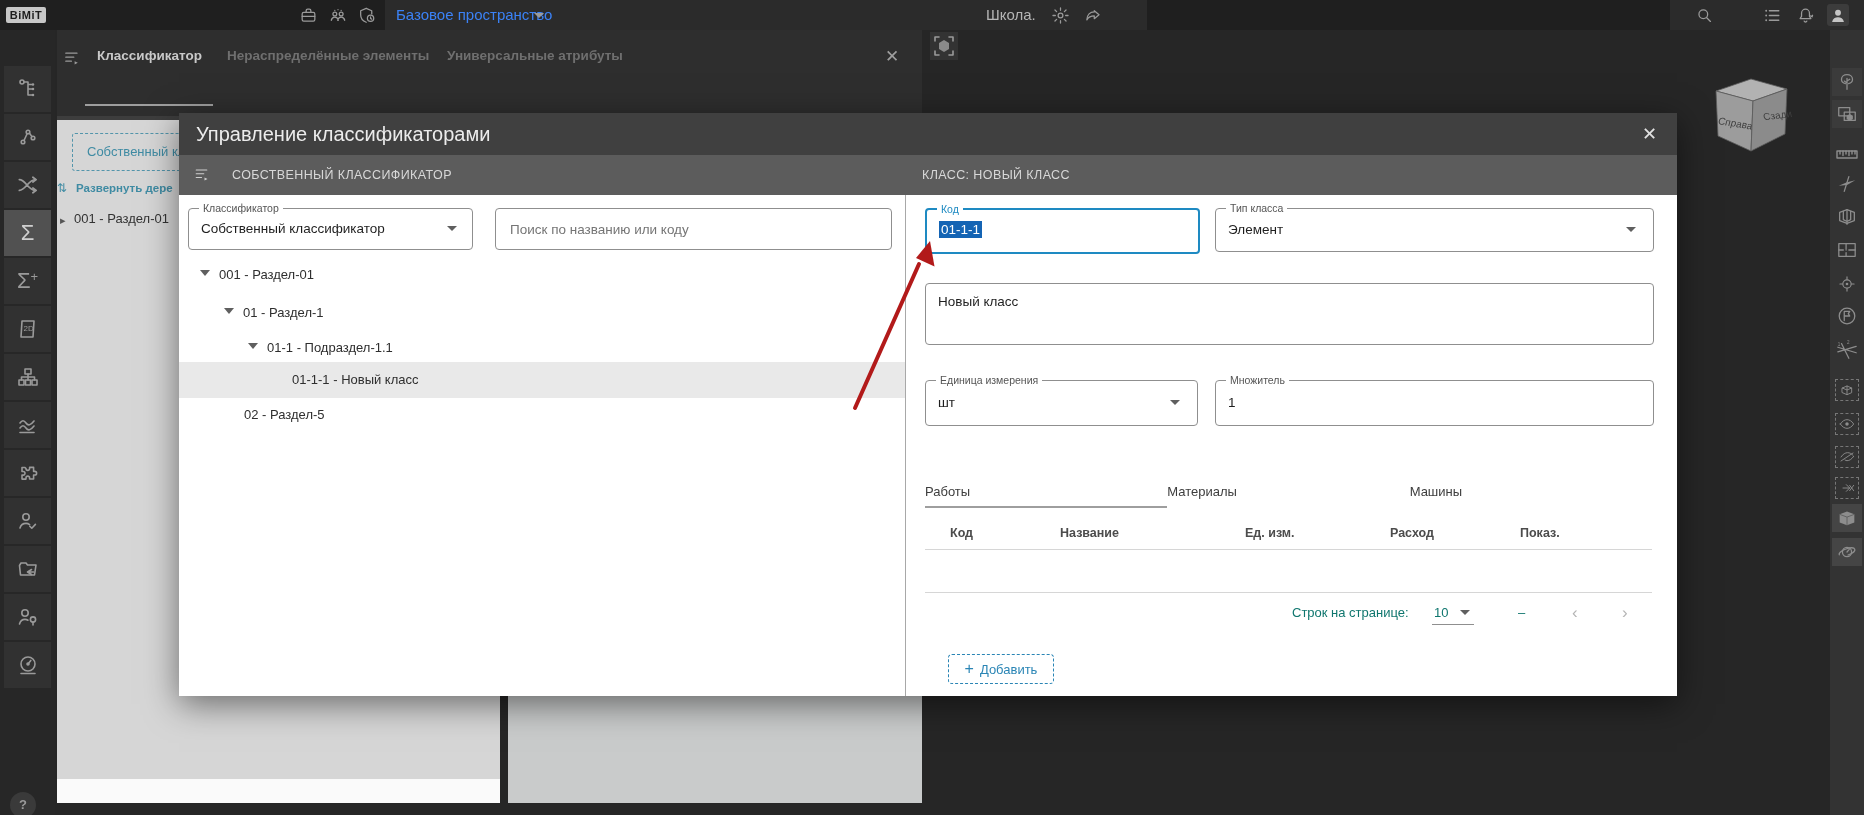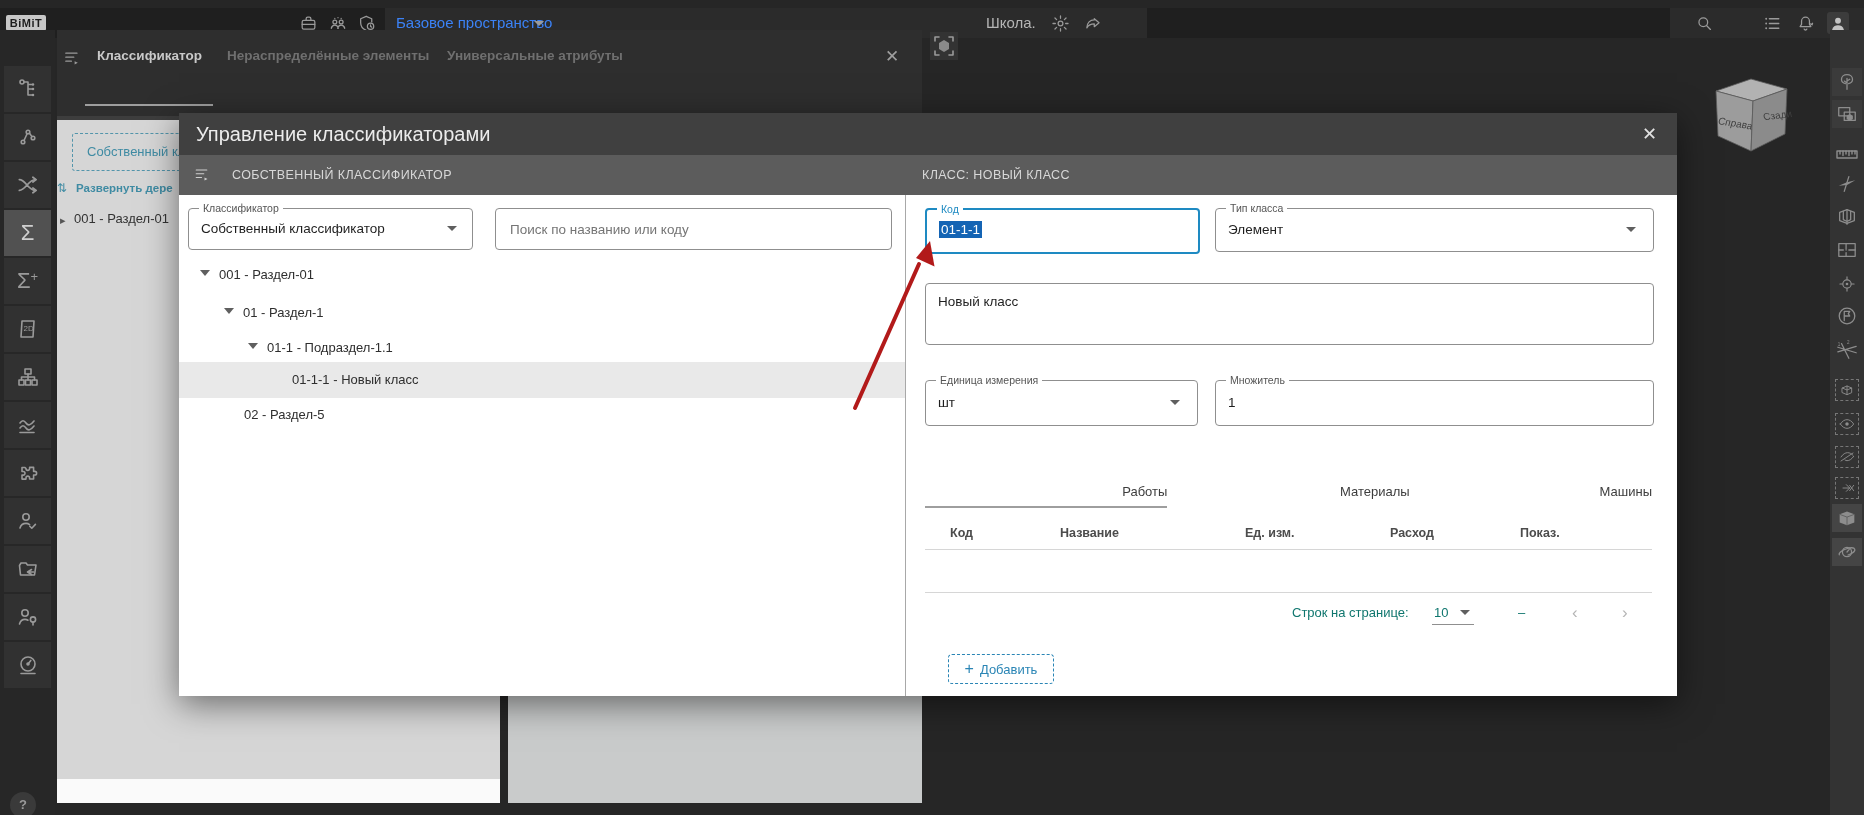--- a/index.html
+++ b/index.html
@@ -4,21 +4,21 @@
 <style>
   html,body{margin:0;padding:0;background:#161616}
   .stage{position:relative;width:1864px;height:815px;overflow:hidden;background:#262626;
          font-family:"Liberation Sans",sans-serif;-webkit-font-smoothing:antialiased}
   .abs{position:absolute}
   svg{display:block}
   .ic{stroke:#9a9a9a;fill:none;stroke-width:1.6;stroke-linecap:round;stroke-linejoin:round}
   .ic2{stroke:#8d8d8d;fill:none;stroke-width:1.4;stroke-linecap:round;stroke-linejoin:round}
 
   
-  .topbar{left:0;top:8px;width:1864px;height:30px;background:#1f1f1f}
+  .topbar{left:0;top:0;width:1864px;height:30px;background:#1f1f1f}
   .tb-band{top:0;height:30px;background:#2b2b2b}
   .logo{left:6px;top:7px;width:40px;height:16px;background:#c7c7c7;border-radius:2px;
         color:#1d1d1d;font-size:11px;font-weight:bold;text-align:center;line-height:16px;letter-spacing:.5px}
   .tb-txt{color:#3b82f6;font-size:15px;line-height:30px}
   .caret{width:0;height:0;border-left:5px solid transparent;border-right:5px solid transparent;border-top:5px solid #9a9a9a}
 
   
   .lsb{left:0;top:30px;width:55px;height:785px;background:#272727}
   .sbtn{position:absolute;left:4px;width:47px;height:46px;background:#313131;display:flex;align-items:center;justify-content:center;color:#9a9a9a}
   .sbtn.active{background:#515151;color:#cfcfcf}
@@ -51,21 +51,21 @@
   .field{position:absolute;border:1px solid #8f8f8f;border-radius:4px;background:#fff}
   .field .flabel{position:absolute;top:-7px;left:10px;background:#fff;padding:0 4px;font-size:10.5px;color:#555}
   .field .fval{position:absolute;left:12px;top:0;font-size:13.5px;color:#1f1f1f}
   .field.focus{border:2px solid #1e8ac2}
   .field.focus .flabel{color:#1e8ac2}
   .dcaret{position:absolute;width:0;height:0;border-left:5px solid transparent;border-right:5px solid transparent;border-top:5px solid #5f5f5f}
   .treerow{position:absolute;left:0;width:726px;height:34px;line-height:34px;font-size:13px;color:#2e2e2e;white-space:nowrap}
   .treerow .tcaret{display:inline-block;width:0;height:0;border-top:5px solid transparent;border-bottom:5px solid transparent;border-left:0;
                    border-top:6px solid #5f5f5f;border-left:5px solid transparent;border-right:5px solid transparent;vertical-align:middle;margin-right:9px}
   .treerow.selected{background:#e9e9e9}
-  .mtab{font-size:13px;color:#3d3d3d;text-align:right}
+  .mtab{font-size:13px;color:#3d3d3d;text-align:left}
   .thead{position:absolute;font-size:12.5px;font-weight:bold;color:#4c4c4c}
   .hline{position:absolute;height:1px;background:#d6d6d6}
   .addbtn{left:769px;top:541px;width:104px;height:28px;border:1px dashed #2a85b5;border-radius:4px;color:#2a85b5;
           font-size:13px;display:flex;align-items:center;justify-content:center;gap:6px;background:#fff}
   .pag{font-size:13px;color:#0f766e}
   .chev{font-size:17px;color:#b5b5b5}
   .helpbtn{left:10px;top:762px;width:26px;height:26px;border-radius:50%;background:#3a3a3a;color:#9a9a9a;
            font-size:13px;font-weight:bold;text-align:center;line-height:26px}
 </style>
 </head>

